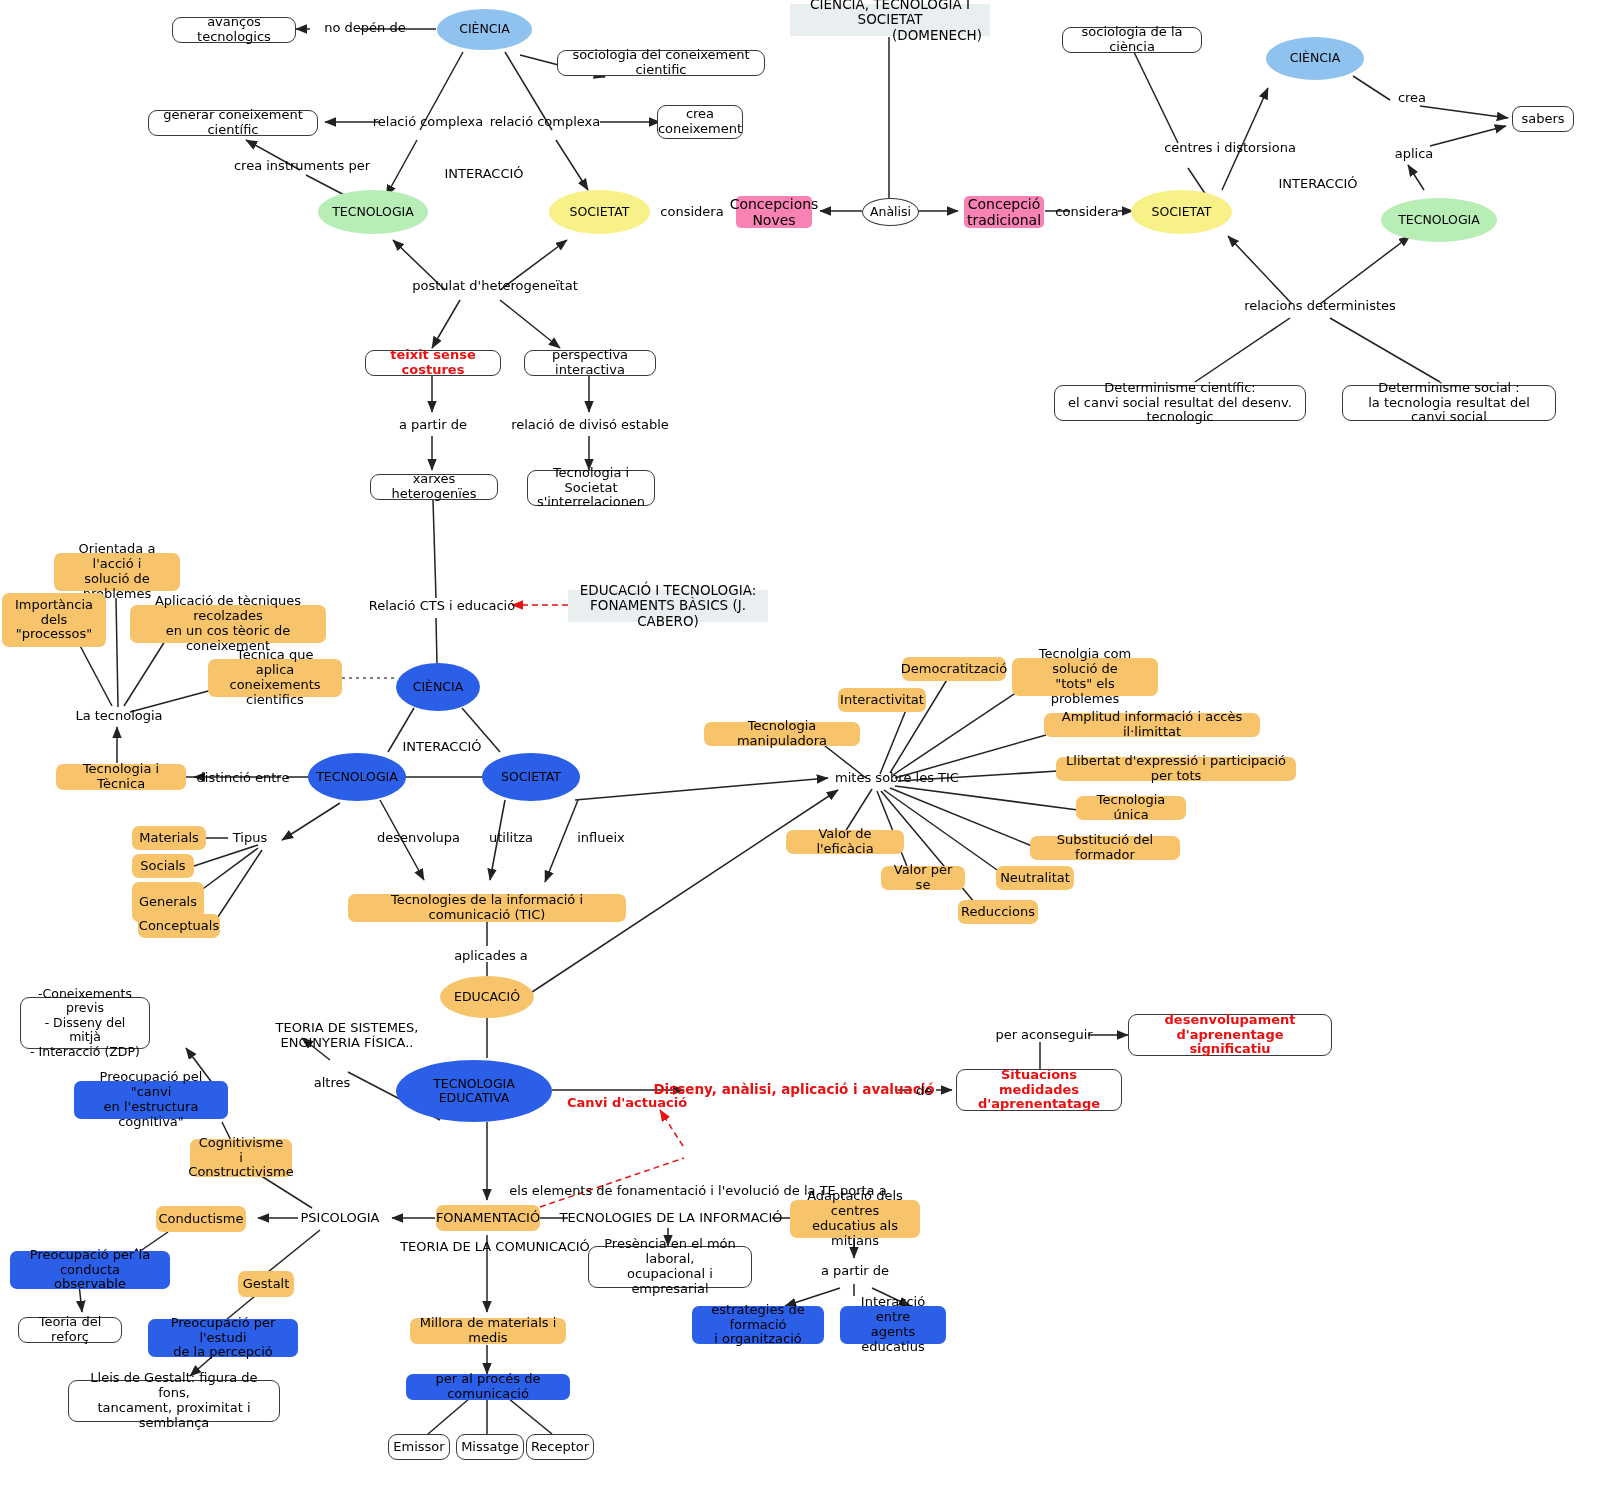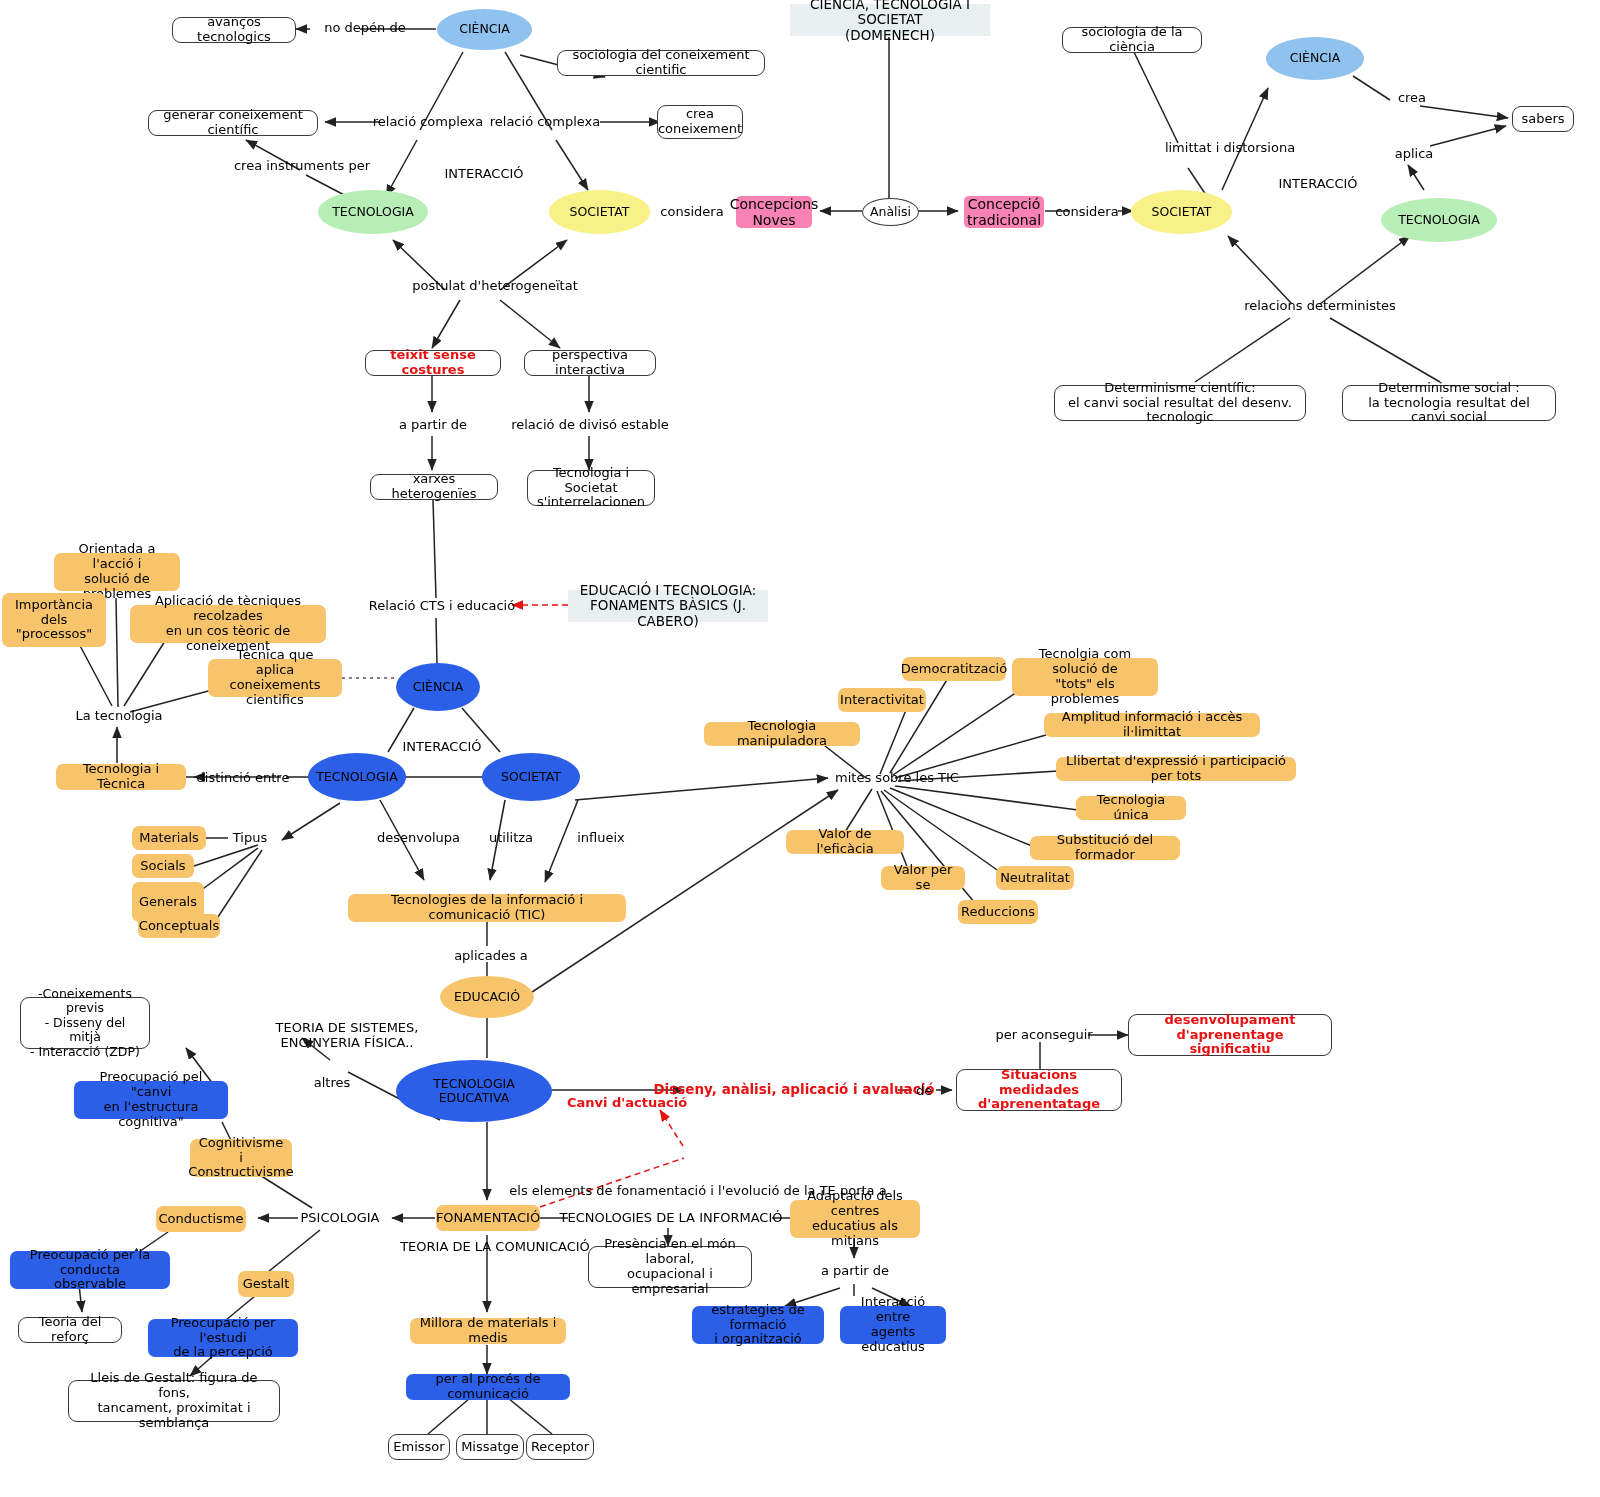--- a/index.html
+++ b/index.html
@@ -164,21 +164,21 @@
     <line x1="540" y1="1218" x2="568" y2="1218"></line>
     <line x1="772" y1="1218" x2="792" y2="1218"></line>
     <line x1="668" y1="1228" x2="668" y2="1246" marker-end="url(#ah)"></line>
     <line x1="854" y1="1237" x2="854" y2="1258" marker-end="url(#ah)"></line>
     <line x1="854" y1="1284" x2="854" y2="1296"></line>
     <line x1="840" y1="1288" x2="785" y2="1306" marker-end="url(#ah)"></line>
     <line x1="872" y1="1288" x2="910" y2="1306" marker-end="url(#ah)"></line>
   </g>
 </svg>
 
-<div class="node hbox" style="left:790px;top:4px;width:200px;height:32px;flex-direction:column;">
+<div class="node hbox" style="left:790px;top:4px;width:200px;height:32px;flex-direction:column;align-items:flex-end;">
   <span>CIÈNCIA, TECNOLOGIA I SOCIETAT</span>
   <span>(DOMENECH)</span>
 </div>
 
 <div class="node hbox" style="left:568px;top:590px;width:200px;height:32px;flex-direction:column;">
   <span>EDUCACIÓ I TECNOLOGIA:</span>
   <span>FONAMENTS BÀSICS (J. CABERO)</span>
 </div>
 
 <div class="node ell ell-blue-l" style="left:437px;top:9px;width:95px;height:41px;">
@@ -270,21 +270,21 @@
 
 <div class="node rbox" style="left:1512px;top:106px;width:62px;height:26px;">
   <span>sabers</span>
     </div>
 
 <div class="node plain" style="left:1390px;top:145px;width:48px;height:18px;">
   <span>aplica</span>
     </div>
 
 <div class="node plain" style="left:1166px;top:139px;width:128px;height:18px;">
-  <span>limittat i distorsiona</span>
+  <span>centres i distorsiona</span>
     </div>
 
 <div class="node plain" style="left:1278px;top:175px;width:80px;height:18px;">
   <span>INTERACCIÓ</span>
     </div>
 
 <div class="node ell ell-yellow" style="left:1131px;top:190px;width:101px;height:44px;">
   <span>SOCIETAT</span>
     </div>
 

